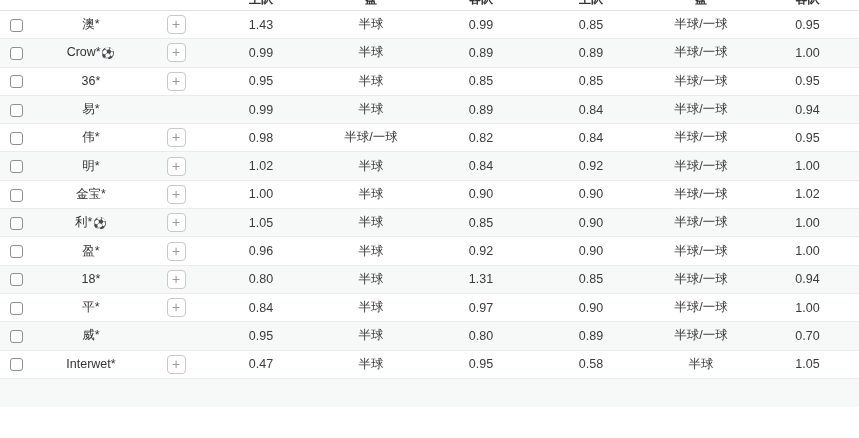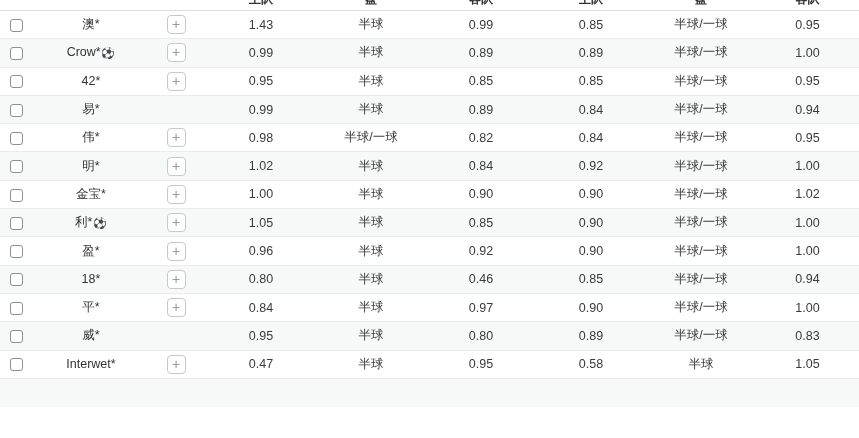--- a/index.html
+++ b/index.html
@@ -125,21 +125,21 @@
     <td class="c-val">0.99</td>
     <td class="c-val">半球</td>
     <td class="c-val">0.89</td>
     <td class="c-val">0.89</td>
     <td class="c-val">半球/一球</td>
     <td class="c-val">1.00</td>
   </tr>
         <tr>
     <td class="c-check"><span class="checkbox"></span></td>
     <td class="c-name">
-      <span class="name">42*</span>
+      <span class="name">36*</span>
     </td>
     <td class="c-plus"><button class="plus">+</button></td>
     <td class="c-val">0.95</td>
     <td class="c-val">半球</td>
     <td class="c-val">0.85</td>
     <td class="c-val">0.85</td>
     <td class="c-val">半球/一球</td>
     <td class="c-val">0.95</td>
   </tr>
         <tr>
@@ -221,21 +221,21 @@
     <td class="c-val">1.00</td>
   </tr>
         <tr>
     <td class="c-check"><span class="checkbox"></span></td>
     <td class="c-name">
       <span class="name">18*</span>
     </td>
     <td class="c-plus"><button class="plus">+</button></td>
     <td class="c-val">0.80</td>
     <td class="c-val">半球</td>
-    <td class="c-val">0.46</td>
+    <td class="c-val">1.31</td>
     <td class="c-val">0.85</td>
     <td class="c-val">半球/一球</td>
     <td class="c-val">0.94</td>
   </tr>
         <tr>
     <td class="c-check"><span class="checkbox"></span></td>
     <td class="c-name">
       <span class="name">平*</span>
     </td>
     <td class="c-plus"><button class="plus">+</button></td>
@@ -250,21 +250,21 @@
     <td class="c-check"><span class="checkbox"></span></td>
     <td class="c-name">
       <span class="name">威*</span>
     </td>
     <td class="c-plus"></td>
     <td class="c-val">0.95</td>
     <td class="c-val">半球</td>
     <td class="c-val">0.80</td>
     <td class="c-val">0.89</td>
     <td class="c-val">半球/一球</td>
-    <td class="c-val">0.83</td>
+    <td class="c-val">0.70</td>
   </tr>
         <tr>
     <td class="c-check"><span class="checkbox"></span></td>
     <td class="c-name">
       <span class="name">Interwet*</span>
     </td>
     <td class="c-plus"><button class="plus">+</button></td>
     <td class="c-val">0.47</td>
     <td class="c-val">半球</td>
     <td class="c-val">0.95</td>

